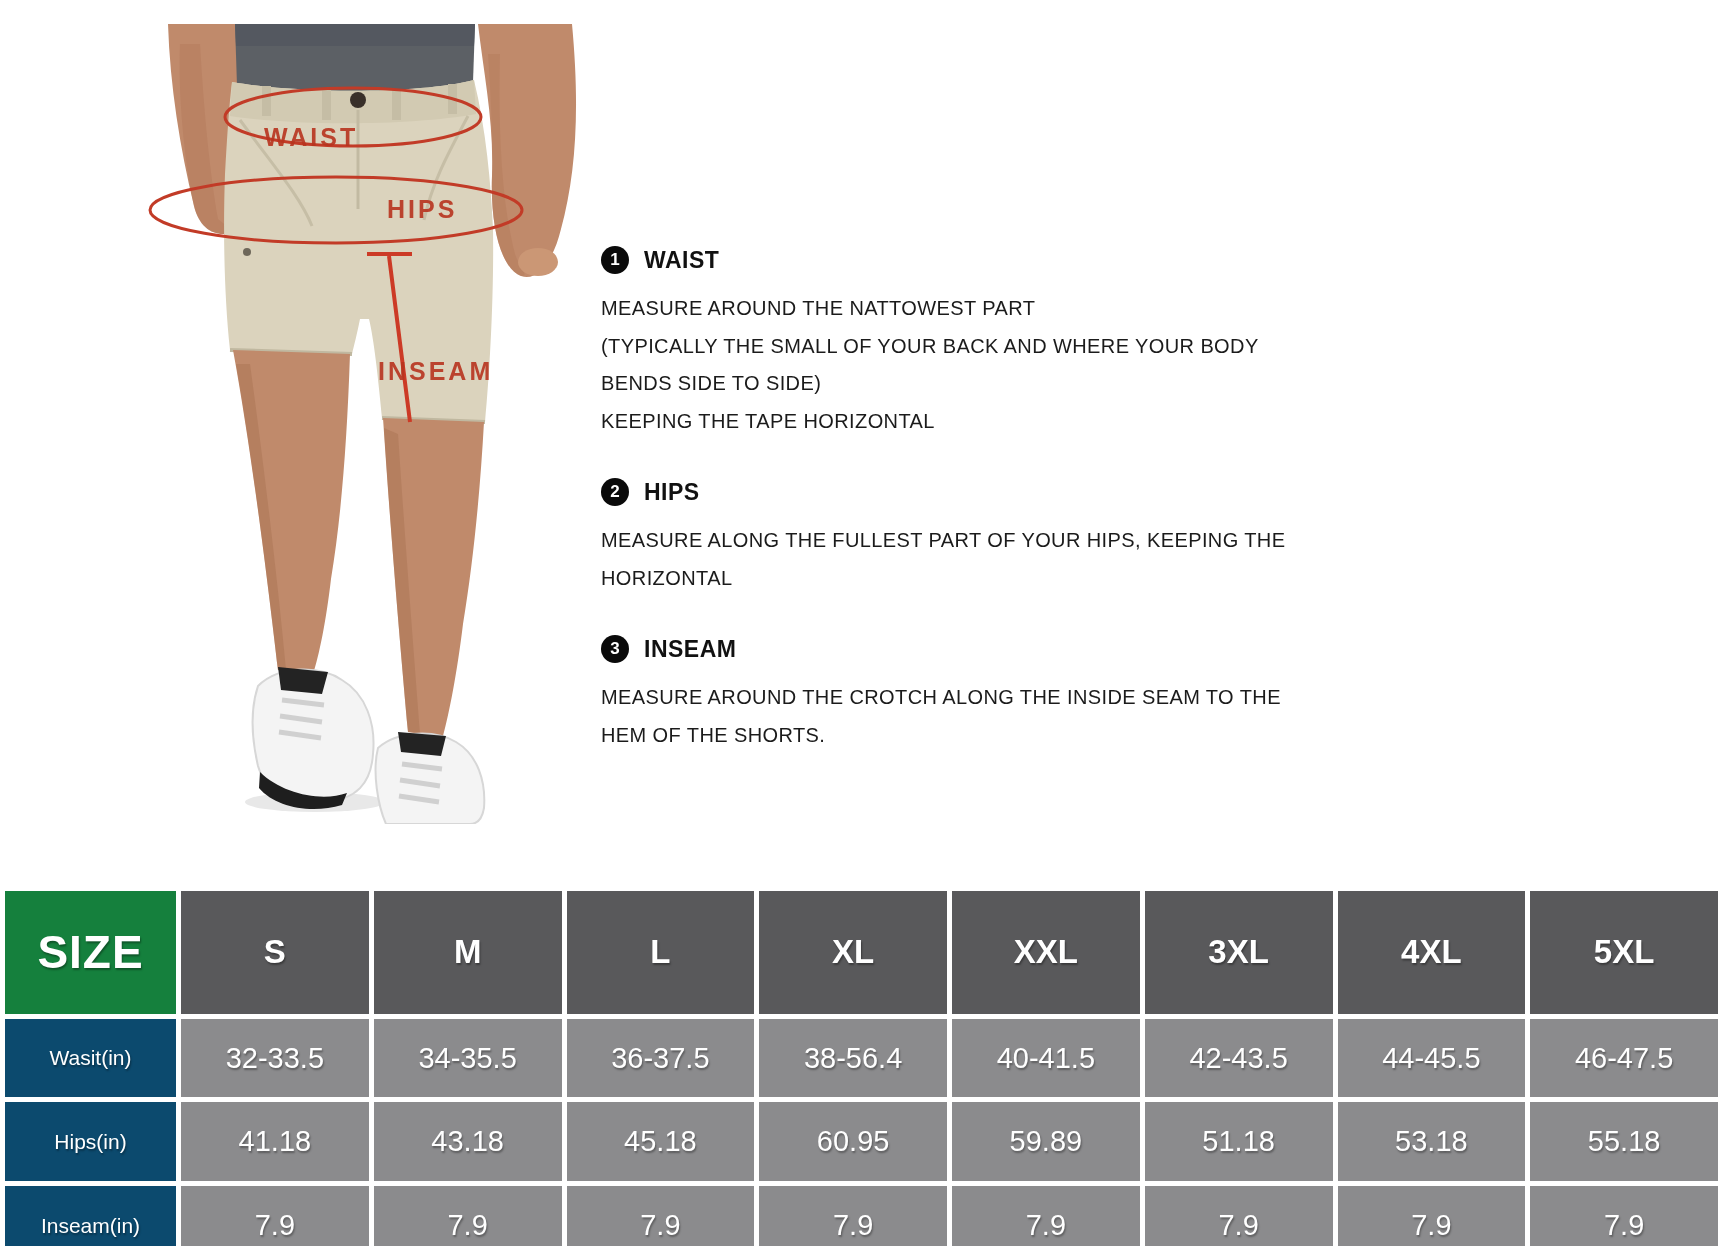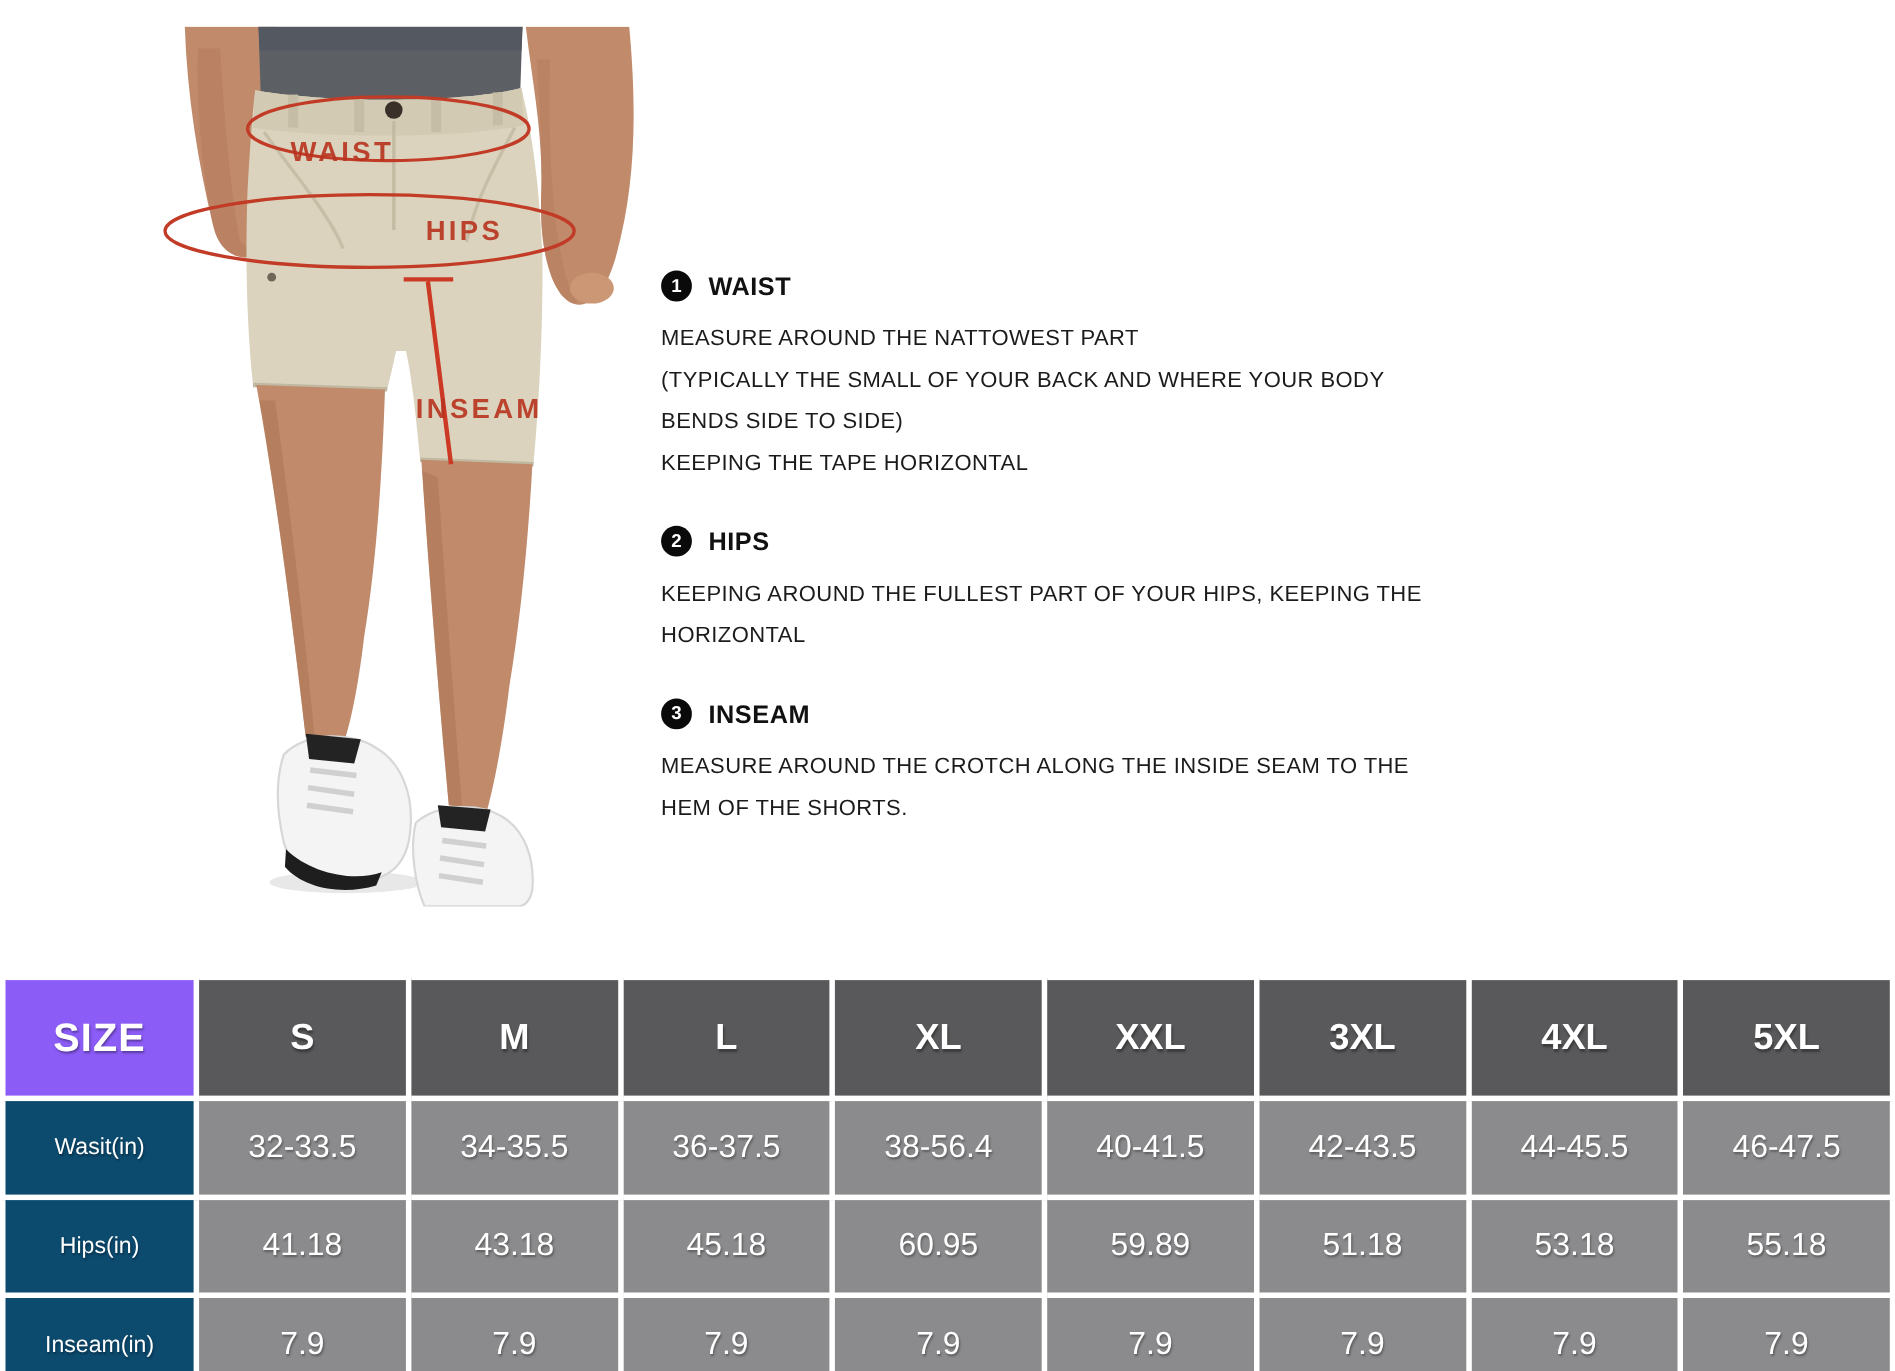--- a/index.html
+++ b/index.html
@@ -28,21 +28,21 @@
   }
 
   
   #table-wrap{position:absolute;left:0;top:862px;width:1723px;height:384px;background:#fff;}
   table{width:100%;height:100%;border-collapse:collapse;table-layout:fixed;}
   th,td{
     border:5px solid #ffffff;text-align:center;vertical-align:middle;color:#ffffff;
     text-shadow:1px 2px 2px rgba(0,0,0,.35);
   }
   th{background:#59595b;font-size:33px;font-weight:bold;}
-  th.c-size{background:#8b5cf6;font-size:36px;letter-spacing:1px;}
+  th.c-size{background:#15803d;font-size:46px;letter-spacing:1px;}
   td{background:#8b8b8d;font-size:29px;}
   td.c-label{background:#0c4a6e;font-size:21px;}
   col.size-col{width:176px;}
 </style>
 </head>
 <body>
 
 <div id="screen">
 
   <div id="figure">
@@ -112,21 +112,21 @@
       <div class="instr-body">MEASURE AROUND THE NATTOWEST PART
 (TYPICALLY THE SMALL OF YOUR BACK AND WHERE YOUR BODY
 BENDS SIDE TO SIDE)
 KEEPING THE TAPE HORIZONTAL</div>
     </div>
     <div class="instr-section">
       <div class="instr-head">
         <span class="num-badge">2</span>
         <span class="instr-title">HIPS</span>
       </div>
-      <div class="instr-body">KEEPING AROUND THE FULLEST PART OF YOUR HIPS, KEEPING THE
+      <div class="instr-body">MEASURE ALONG THE FULLEST PART OF YOUR HIPS, KEEPING THE
 HORIZONTAL</div>
     </div>
     <div class="instr-section">
       <div class="instr-head">
         <span class="num-badge">3</span>
         <span class="instr-title">INSEAM</span>
       </div>
       <div class="instr-body">MEASURE AROUND THE CROTCH ALONG THE INSIDE SEAM TO THE
 HEM OF THE SHORTS.</div>
     </div>

